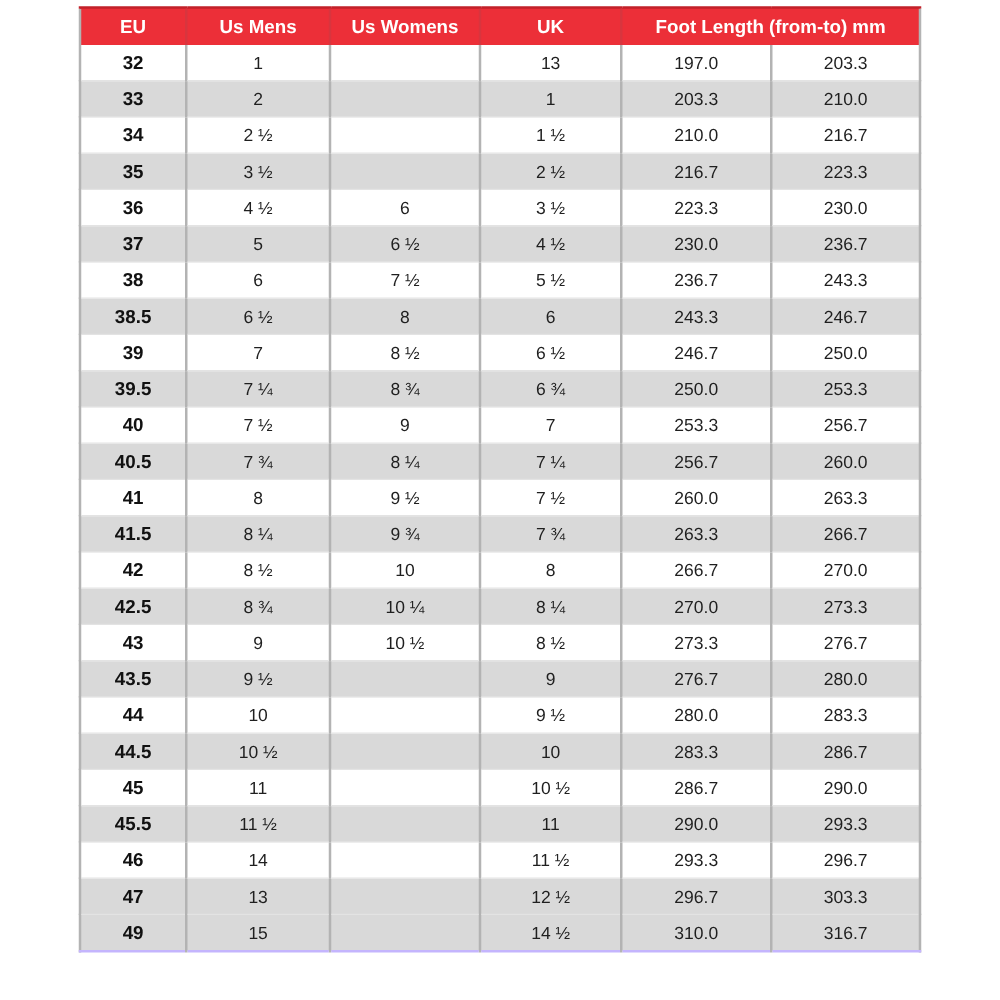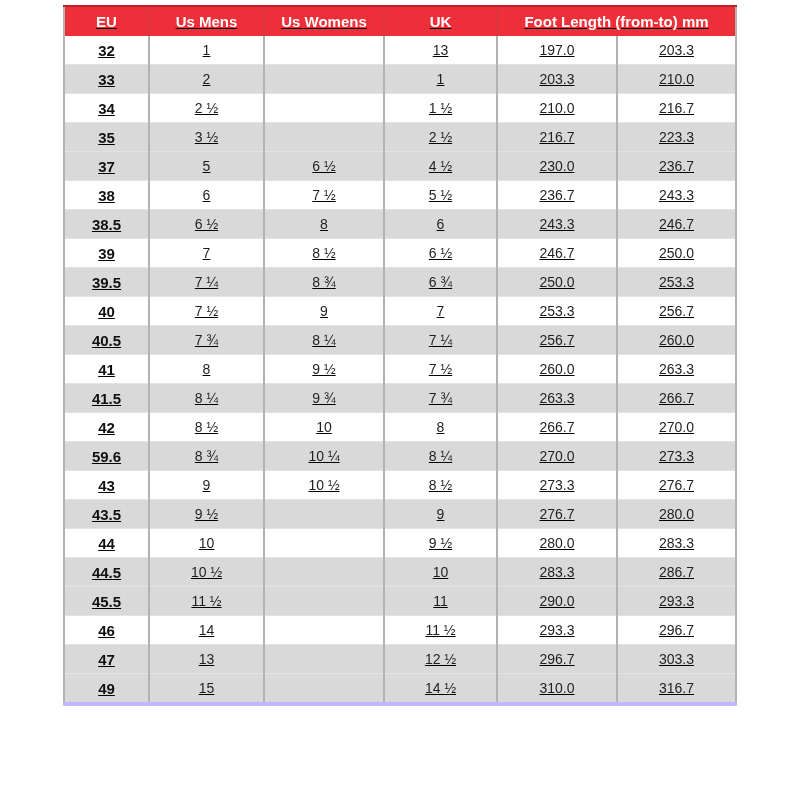--- a/index.html
+++ b/index.html
@@ -14,22 +14,21 @@
     background: #ffffff;
     overflow: hidden;
   }
   table.size-chart {
     border-collapse: collapse;
     table-layout: fixed;
     width: 672px;
     margin: 5px auto 0 auto;
     border-left: 2px solid #b3b3b3;
     border-right: 2px solid #b3b3b3;
-    border-bottom: 4px solid #c4b5fd;
-    text-decoration: underline;
+    border-bottom: 2px solid #c4b5fd;
   }
   col.c-eu        { width: 85px; }
   col.c-usmens    { width: 115px; }
   col.c-uswomens  { width: 120px; }
   col.c-uk        { width: 113px; }
   col.c-footfrom  { width: 120px; }
   col.c-footto    { width: 119px; }
 
   thead th {
     background: #ec2f38;
@@ -112,20 +111,28 @@
           <td>216.7</td>
         </tr>
         <tr class="alt">
           <td class="eu">35</td>
           <td>3 ½</td>
           <td></td>
           <td>2 ½</td>
           <td>216.7</td>
           <td>223.3</td>
         </tr>
+        <tr>
+          <td class="eu">36</td>
+          <td>4 ½</td>
+          <td>6</td>
+          <td>3 ½</td>
+          <td>223.3</td>
+          <td>230.0</td>
+        </tr>
         <tr class="alt">
           <td class="eu">37</td>
           <td>5</td>
           <td>6 ½</td>
           <td>4 ½</td>
           <td>230.0</td>
           <td>236.7</td>
         </tr>
         <tr>
           <td class="eu">38</td>
@@ -193,21 +200,21 @@
         </tr>
         <tr>
           <td class="eu">42</td>
           <td>8 ½</td>
           <td>10</td>
           <td>8</td>
           <td>266.7</td>
           <td>270.0</td>
         </tr>
         <tr class="alt">
-          <td class="eu">59.6</td>
+          <td class="eu">42.5</td>
           <td>8 ¾</td>
           <td>10 ¼</td>
           <td>8 ¼</td>
           <td>270.0</td>
           <td>273.3</td>
         </tr>
         <tr>
           <td class="eu">43</td>
           <td>9</td>
           <td>10 ½</td>
@@ -232,20 +239,28 @@
           <td>283.3</td>
         </tr>
         <tr class="alt">
           <td class="eu">44.5</td>
           <td>10 ½</td>
           <td></td>
           <td>10</td>
           <td>283.3</td>
           <td>286.7</td>
         </tr>
+        <tr>
+          <td class="eu">45</td>
+          <td>11</td>
+          <td></td>
+          <td>10 ½</td>
+          <td>286.7</td>
+          <td>290.0</td>
+        </tr>
         <tr class="alt">
           <td class="eu">45.5</td>
           <td>11 ½</td>
           <td></td>
           <td>11</td>
           <td>290.0</td>
           <td>293.3</td>
         </tr>
         <tr>
           <td class="eu">46</td>

